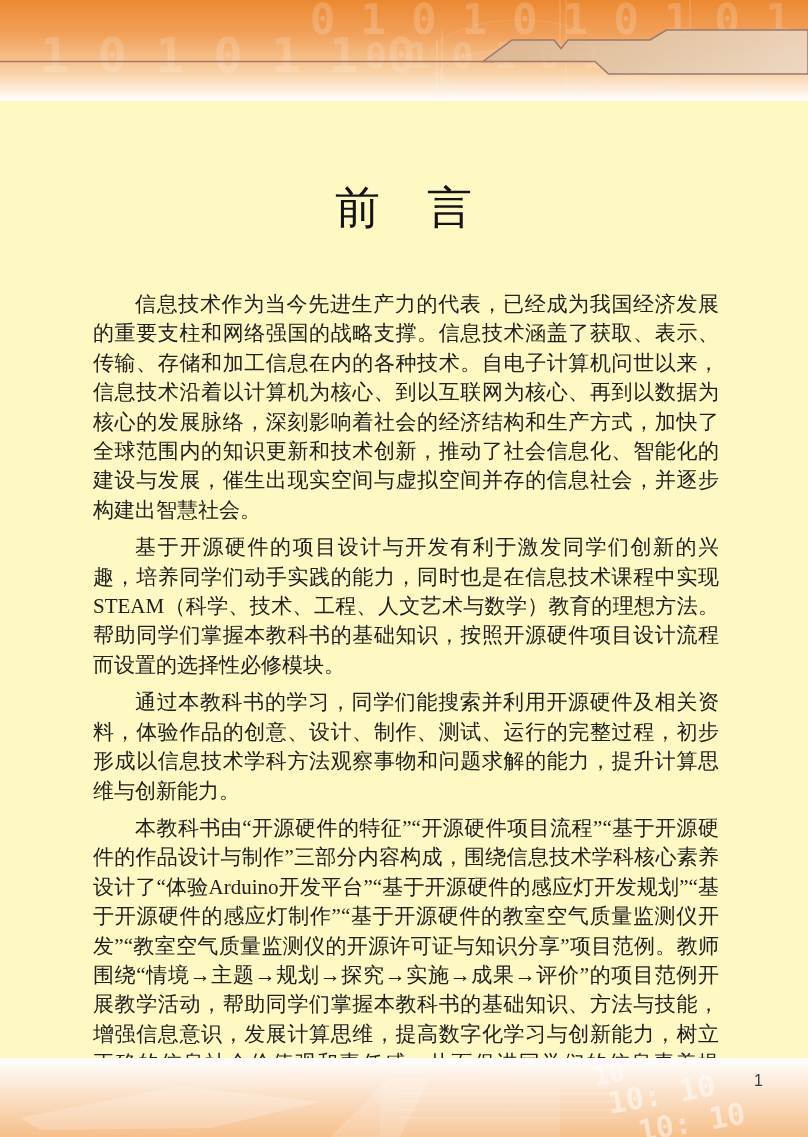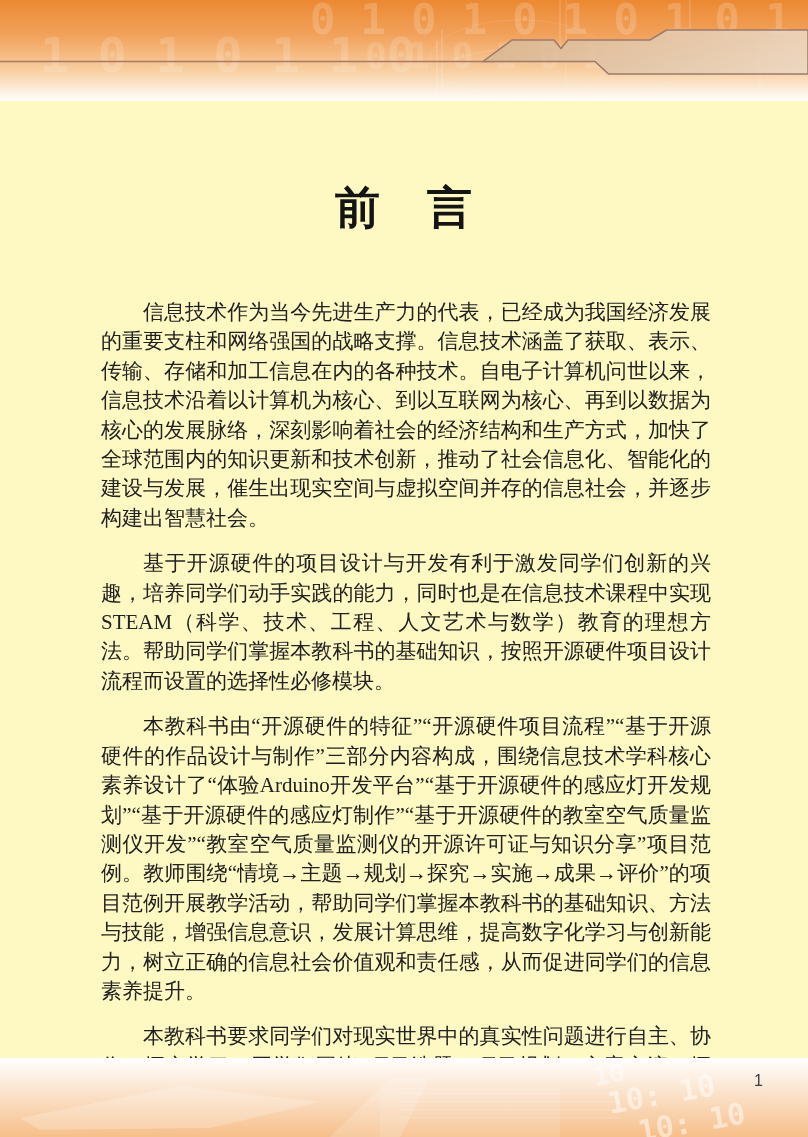--- a/index.html
+++ b/index.html
@@ -8,29 +8,29 @@
     width:808px; height:1137px;
     margin:0 auto;
     background:#fef9c3;
     overflow:hidden;
     font-family:"Liberation Serif","DejaVu Serif",serif;
   }
   .header-art { position:absolute; top:0; left:0; display:block; }
   .page-title {
     position:absolute; top:178px; left:0; width:100%;
     margin:0; text-align:center;
-    font-size:45px; font-weight:bold; color:#141414;
+    font-size:45px; font-weight:normal; color:#141414;
     letter-spacing:1px;
   }
   .body-text {
     position:absolute; top:282px; left:85px; width:642px;
     font-size:21px; line-height:29.4px; color:#212121;
     text-align:justify; text-justify:inter-ideograph;
   }
-  .body-text p { margin:16px; text-indent:2em; }
+  .body-text p { margin:8px; text-indent:2em; }
   .footer-art { position:absolute; bottom:0; left:0; display:block; }
   .page-num {
     position:absolute; bottom:47px; right:45px;
     font-family:"Liberation Sans","DejaVu Sans",sans-serif;
     font-size:16px; color:#3a4047;
   }
 </style>
 </head>
 <body>
 
@@ -67,20 +67,21 @@
     </g>
     <line x1="0" y1="61.5" x2="494" y2="61.5" stroke="#A87A6A" stroke-width="1.6"></line>
     <path d="M483 61.5 L512 40 L554 40 L561 48.5 L568 40 L650 40 L666.5 30 L808 30 L808 74 L608.5 74 L595 61.5 Z" fill="url(#pg)" fill-opacity="0.85" stroke="#9C7A6E" stroke-width="1.5"></path>
   </svg>
 
   <h1 class="page-title">前　言</h1>
 
   <div class="body-text">
     <p>信息技术作为当今先进生产力的代表，已经成为我国经济发展的重要支柱和网络强国的战略支撑。信息技术涵盖了获取、表示、传输、存储和加工信息在内的各种技术。自电子计算机问世以来，信息技术沿着以计算机为核心、到以互联网为核心、再到以数据为核心的发展脉络，深刻影响着社会的经济结构和生产方式，加快了全球范围内的知识更新和技术创新，推动了社会信息化、智能化的建设与发展，催生出现实空间与虚拟空间并存的信息社会，并逐步构建出智慧社会。</p>
     <p>基于开源硬件的项目设计与开发有利于激发同学们创新的兴趣，培养同学们动手实践的能力，同时也是在信息技术课程中实现STEAM（科学、技术、工程、人文艺术与数学）教育的理想方法。帮助同学们掌握本教科书的基础知识，按照开源硬件项目设计流程而设置的选择性必修模块。</p>
+    <p>通过本教科书的学习，同学们能搜索并利用开源硬件及相关资料，体验作品的创意、设计、制作、测试、运行的完整过程，初步形成以信息技术学科方法观察事物和问题求解的能力，提升计算思维与创新能力。</p>
     <p>本教科书由“开源硬件的特征”“开源硬件项目流程”“基于开源硬件的作品设计与制作”三部分内容构成，围绕信息技术学科核心素养设计了“体验Arduino开发平台”“基于开源硬件的感应灯开发规划”“基于开源硬件的感应灯制作”“基于开源硬件的教室空气质量监测仪开发”“教室空气质量监测仪的开源许可证与知识分享”项目范例。教师围绕“情境→主题→规划→探究→实施→成果→评价”的项目范例开展教学活动，帮助同学们掌握本教科书的基础知识、方法与技能，增强信息意识，发展计算思维，提高数字化学习与创新能力，树立正确的信息社会价值观和责任感，从而促进同学们的信息素养提升。</p>
     <p>本教科书要求同学们对现实世界中的真实性问题进行自主、协作、探究学习。同学们围绕“项目选题→项目规划→方案交流→探究活动→项目实施→成果交流→活动评价”的项目学习主线开展学习活动，体验“做中学、</p>
   </div>
 
   <svg class="footer-art" width="808" height="79" viewBox="0 0 808 79">
     <defs>
       <linearGradient id="fg" x1="0" y1="0" x2="0" y2="1">
         <stop offset="0" stop-color="#FFFFFF"></stop>
         <stop offset="1" stop-color="#F6BF8A"></stop>
       </linearGradient>

